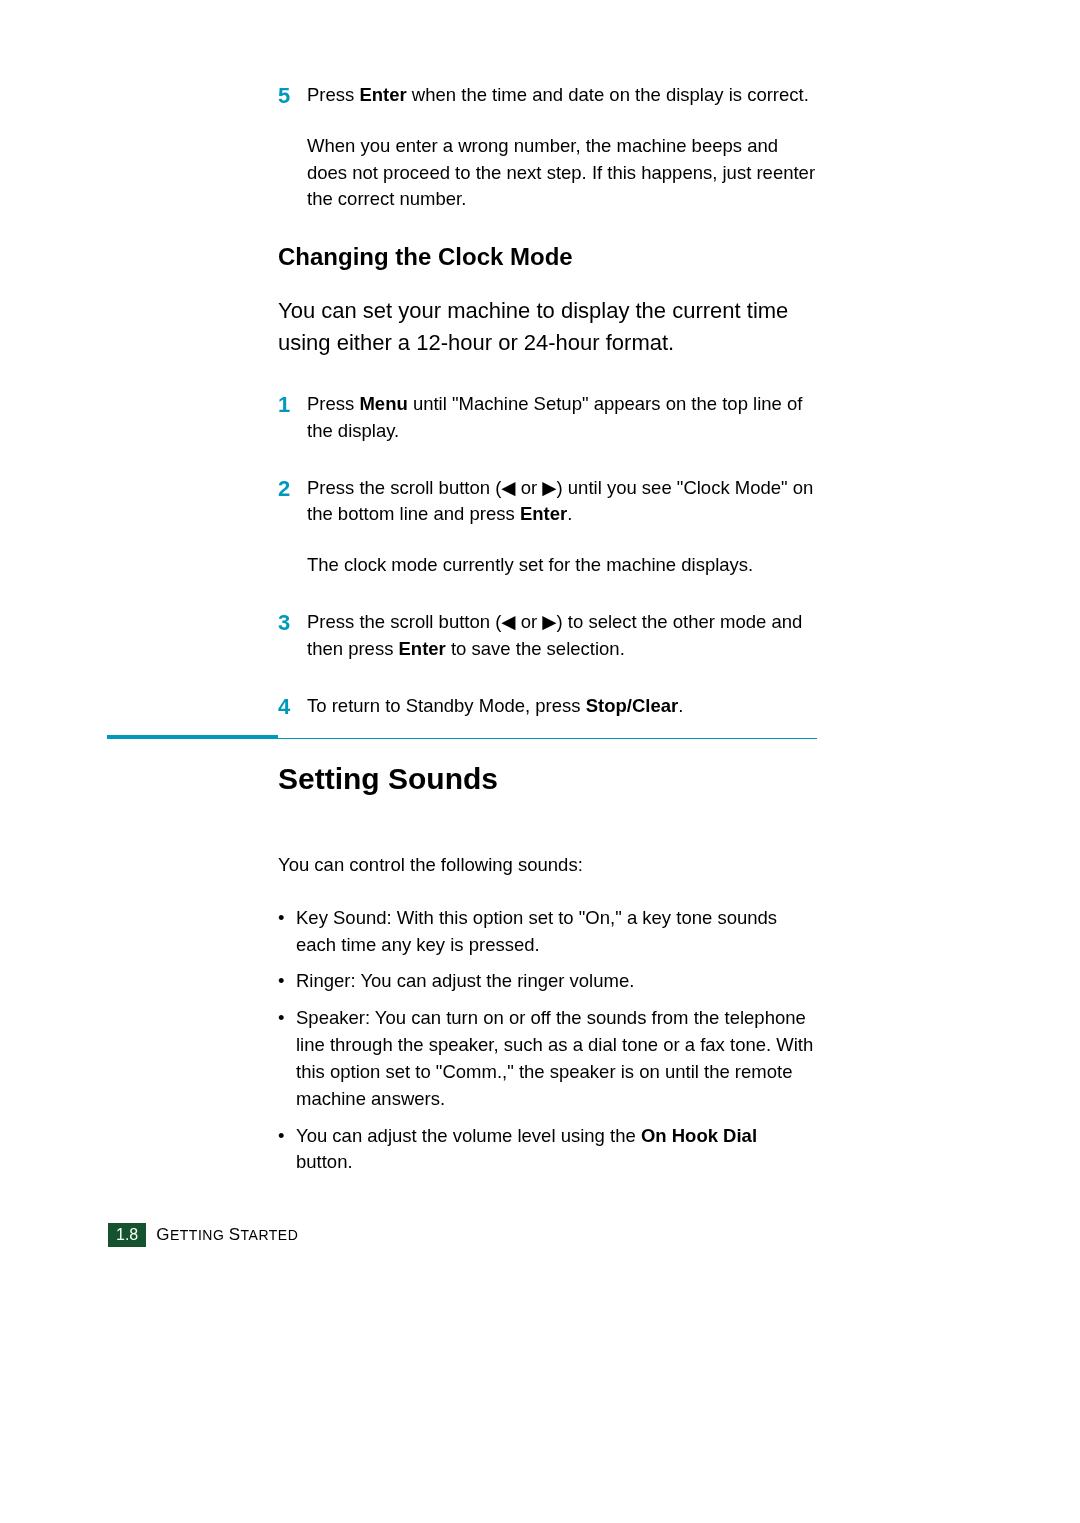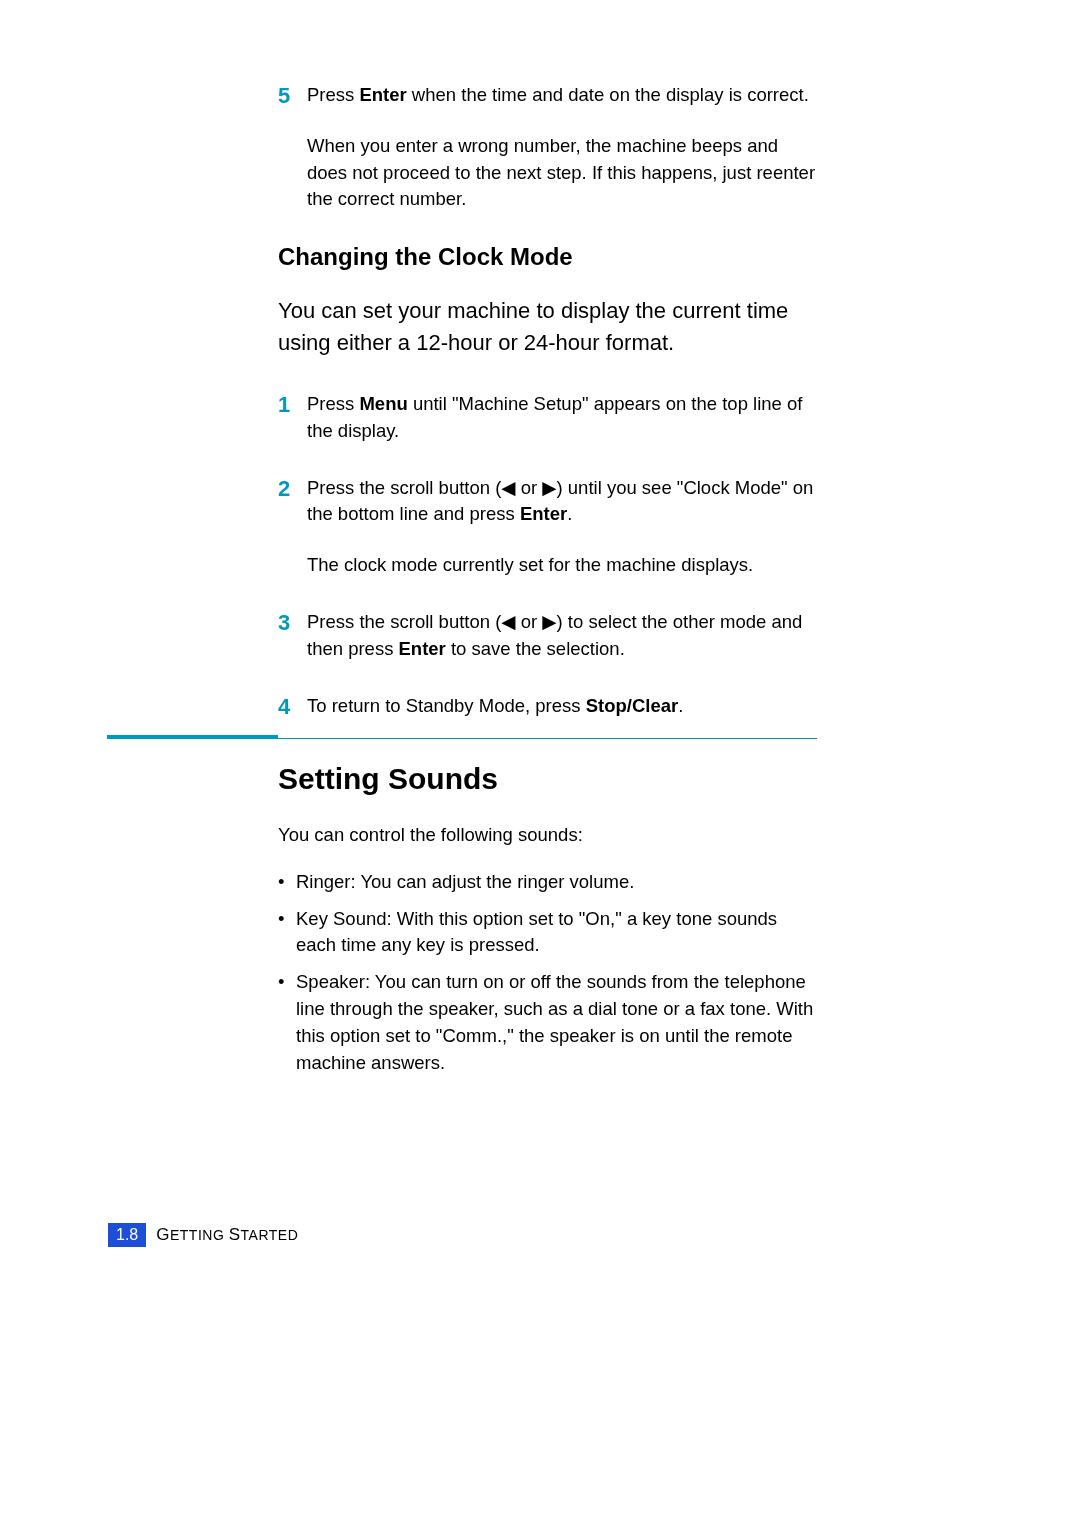--- a/index.html
+++ b/index.html
@@ -70,26 +70,26 @@
     .divider-line {
       flex: 1;
       height: 1px;
       background: #0099bb;
       align-self: flex-end;
     }
     .section-heading {
       font-size: 30px;
       font-weight: bold;
       margin-top: 22px;
-      margin-bottom: 26px;
+      margin-bottom: 56px;
     }
     .body-text {
       font-size: 18.5px;
       line-height: 1.45;
-      margin-bottom: 20px;
+      margin-bottom: 26px;
     }
     .bullet-list {
       list-style: none;
       padding-left: 0;
     }
     .bullet-item {
       font-size: 18.5px;
       line-height: 1.45;
       padding-left: 18px;
       position: relative;
@@ -102,21 +102,21 @@
       top: 0;
     }
     .footer {
       position: absolute;
       left: 108px;
       bottom: 276px;
       display: flex;
       align-items: center;
     }
     .page-number-box {
-      background: #1d4ed8;
+      background: #14532d;
       color: #ffffff;
       padding: 3px 8px;
       font-size: 16px;
       margin-right: 10px;
     }
     .footer-text {
       font-size: 14px;
       letter-spacing: 0.5px;
     }
   </style>
@@ -170,23 +170,26 @@
   <div class="divider-accent"></div>
   <div class="divider-line"></div>
 </div>
 
 <div class="content" style="top:740px;">
   <h1 class="section-heading">Setting Sounds</h1>
 
   <p class="body-text">You can control the following sounds:</p>
 
   <ul class="bullet-list">
+    <li class="bullet-item">Key Sound: With this option set to "On," a key tone sounds each time any key is pressed.</li>
     <li class="bullet-item">Ringer: You can adjust the ringer volume.</li>
-    <li class="bullet-item">Key Sound: With this option set to "On," a key tone sounds each time any key is pressed.</li>
     <li class="bullet-item">Speaker: You can turn on or off the sounds from the telephone line through the speaker, such as a dial tone or a fax tone. With this option set to "Comm.," the speaker is on until the remote machine answers.</li>
+    <li class="bullet-item">
+      <span>You can adjust the volume level using the </span><span class="bold">On Hook Dial</span><span> button.</span>
+    </li>
   </ul>
 </div>
 
 <div class="footer">
   <div class="page-number-box">1.8</div>
   <div class="footer-text">
     <span style="font-size:17px;">G</span><span>ETTING</span>
     <span style="font-size:17px;">S</span><span>TARTED</span>
   </div>
 </div>

